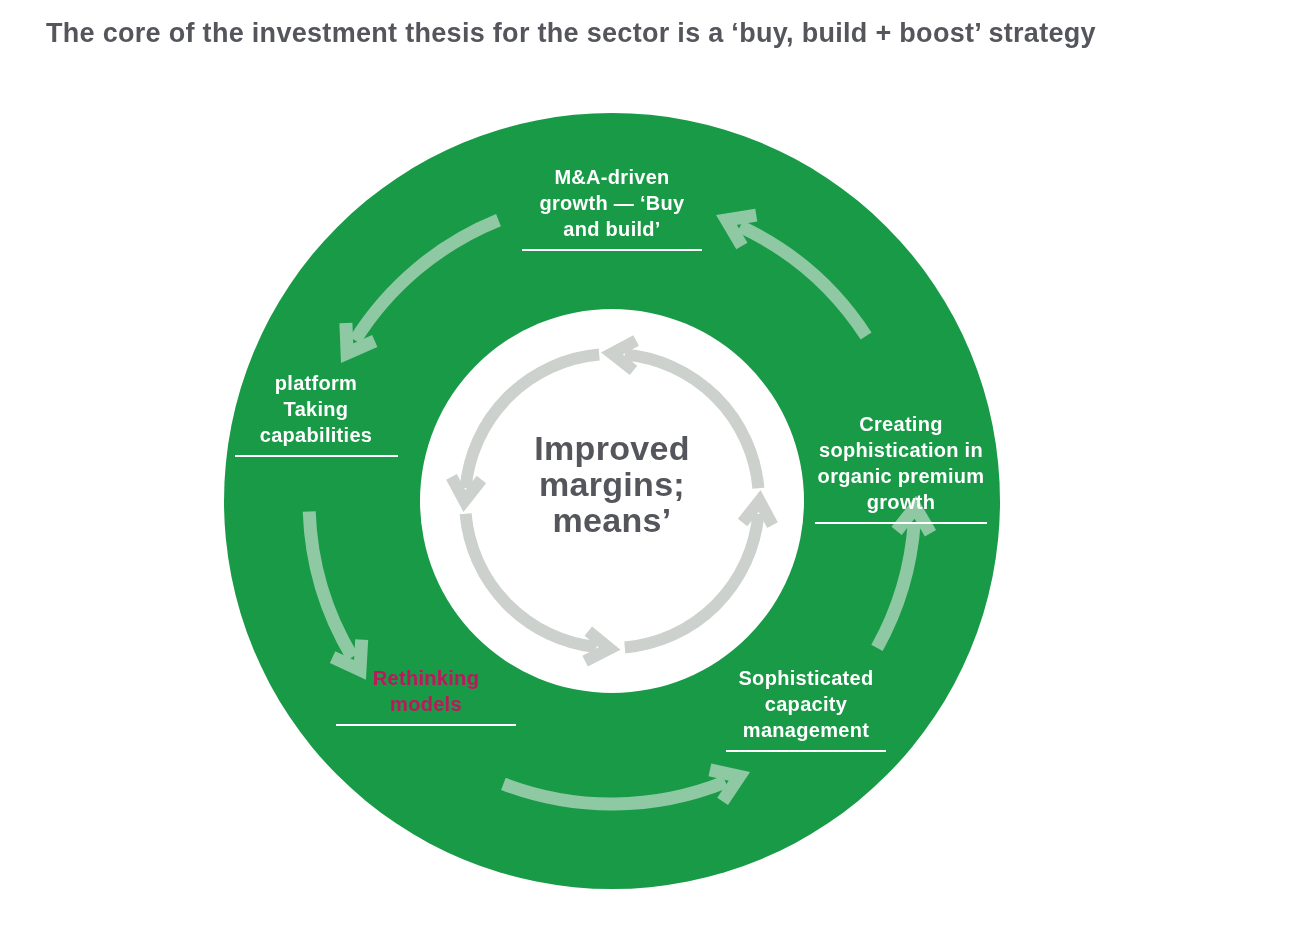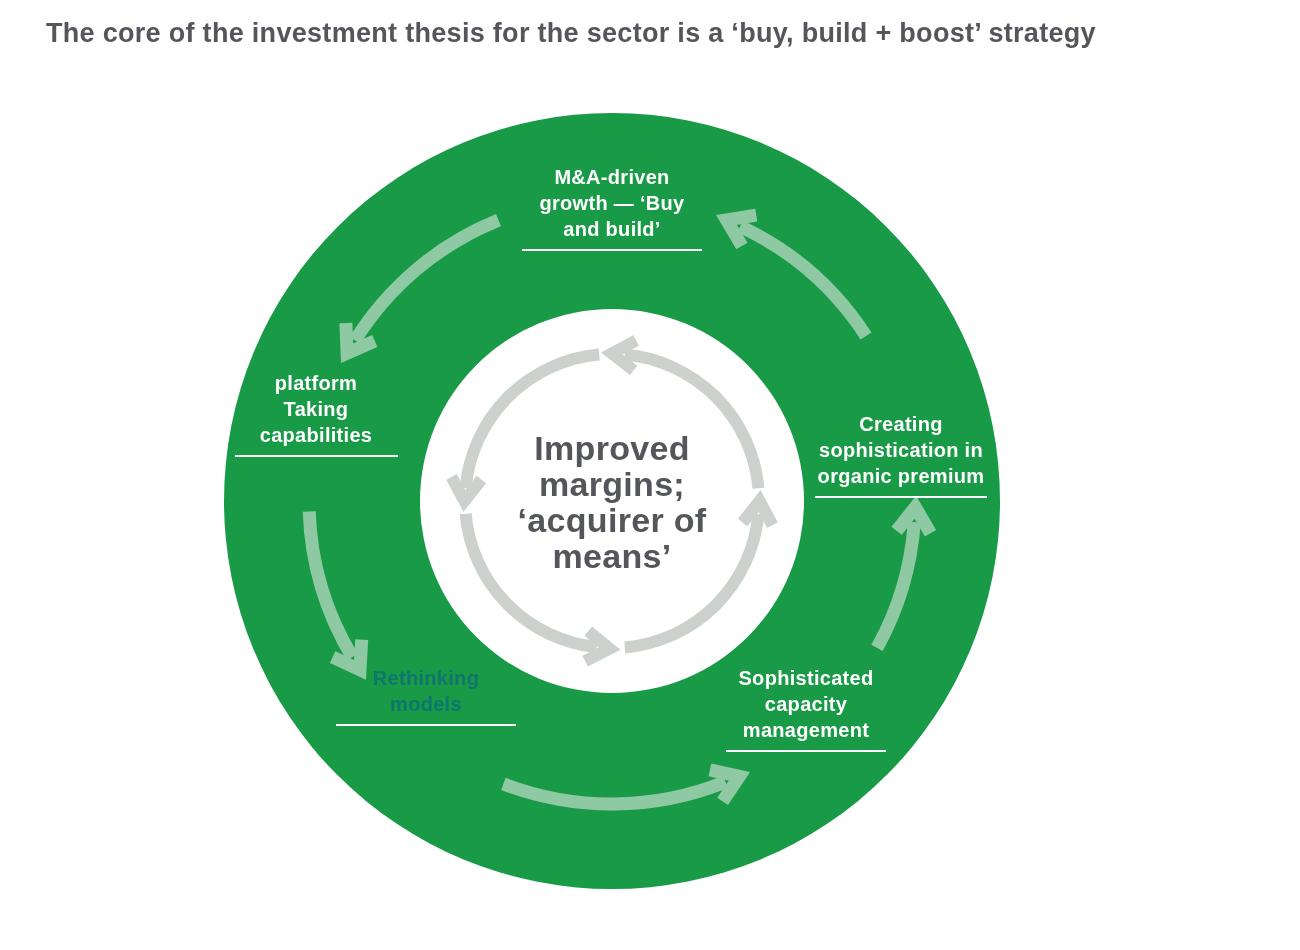--- a/index.html
+++ b/index.html
@@ -94,38 +94,38 @@
   <div class="stage-underline u-top"></div>
 </div>
 
 <div class="stage-label stage-left" style="color: rgb(255, 255, 255);">
   <span class="line">platform</span>
   <span class="line">Taking</span>
   <span class="line">capabilities</span>
   <div class="stage-underline u-left"></div>
 </div>
 
-<div class="stage-label stage-bottom-left" style="color: #0f766e;">
+<div class="stage-label stage-bottom-left" style="color: #be185d;">
   <span class="line">Rethinking</span>
   <span class="line">models</span>
   <div class="stage-underline u-bottom-left"></div>
 </div>
 
 <div class="stage-label stage-bottom-right" style="color: rgb(255, 255, 255);">
   <span class="line">Sophisticated</span>
   <span class="line">capacity</span>
   <span class="line">management</span>
   <div class="stage-underline u-bottom-right"></div>
 </div>
 
 <div class="stage-label stage-right" style="color: rgb(255, 255, 255);">
   <span class="line">Creating</span>
   <span class="line">sophistication in</span>
   <span class="line">organic premium</span>
+  <span class="line">growth</span>
   <div class="stage-underline u-right"></div>
 </div>
 
 <div class="center-label" style="color: rgb(84, 86, 91);">
   <span class="line">Improved</span>
   <span class="line">margins;</span>
-  <span class="line">‘acquirer of</span>
   <span class="line">means’</span>
 </div>
 
 </body></html>

